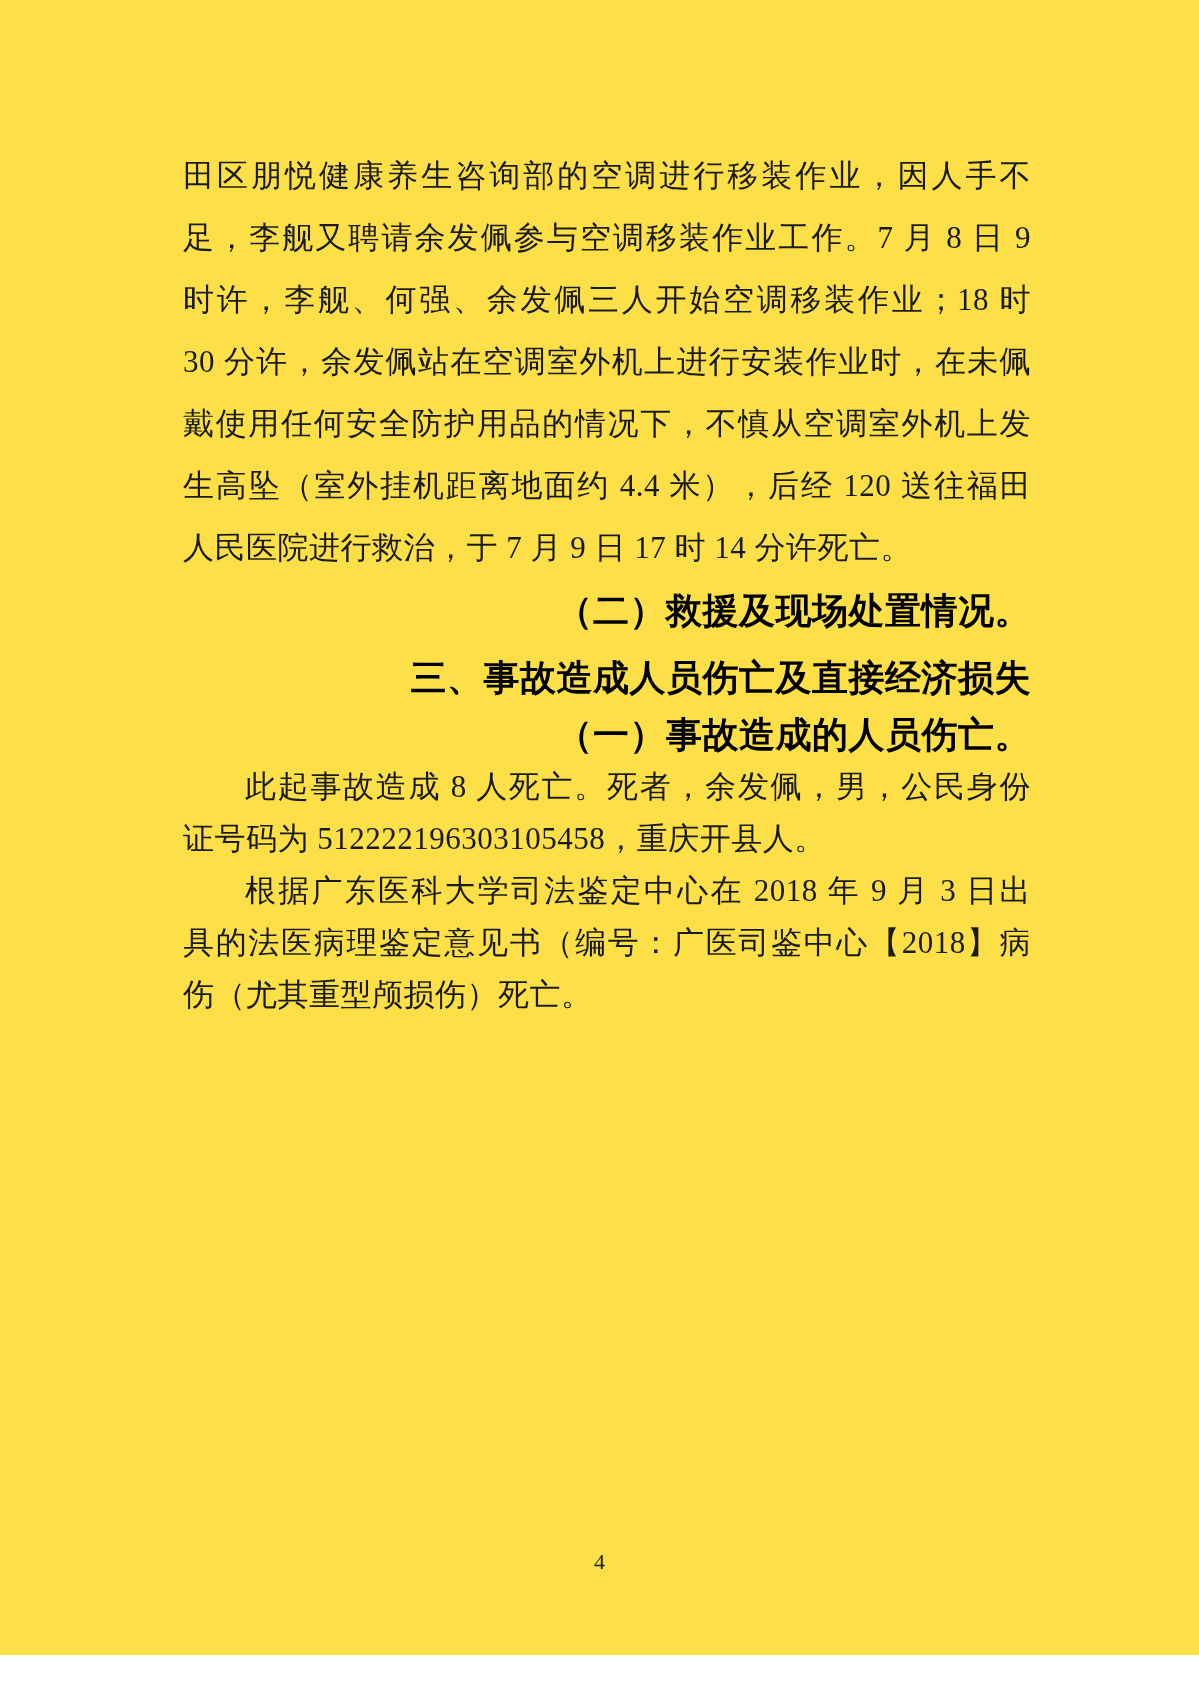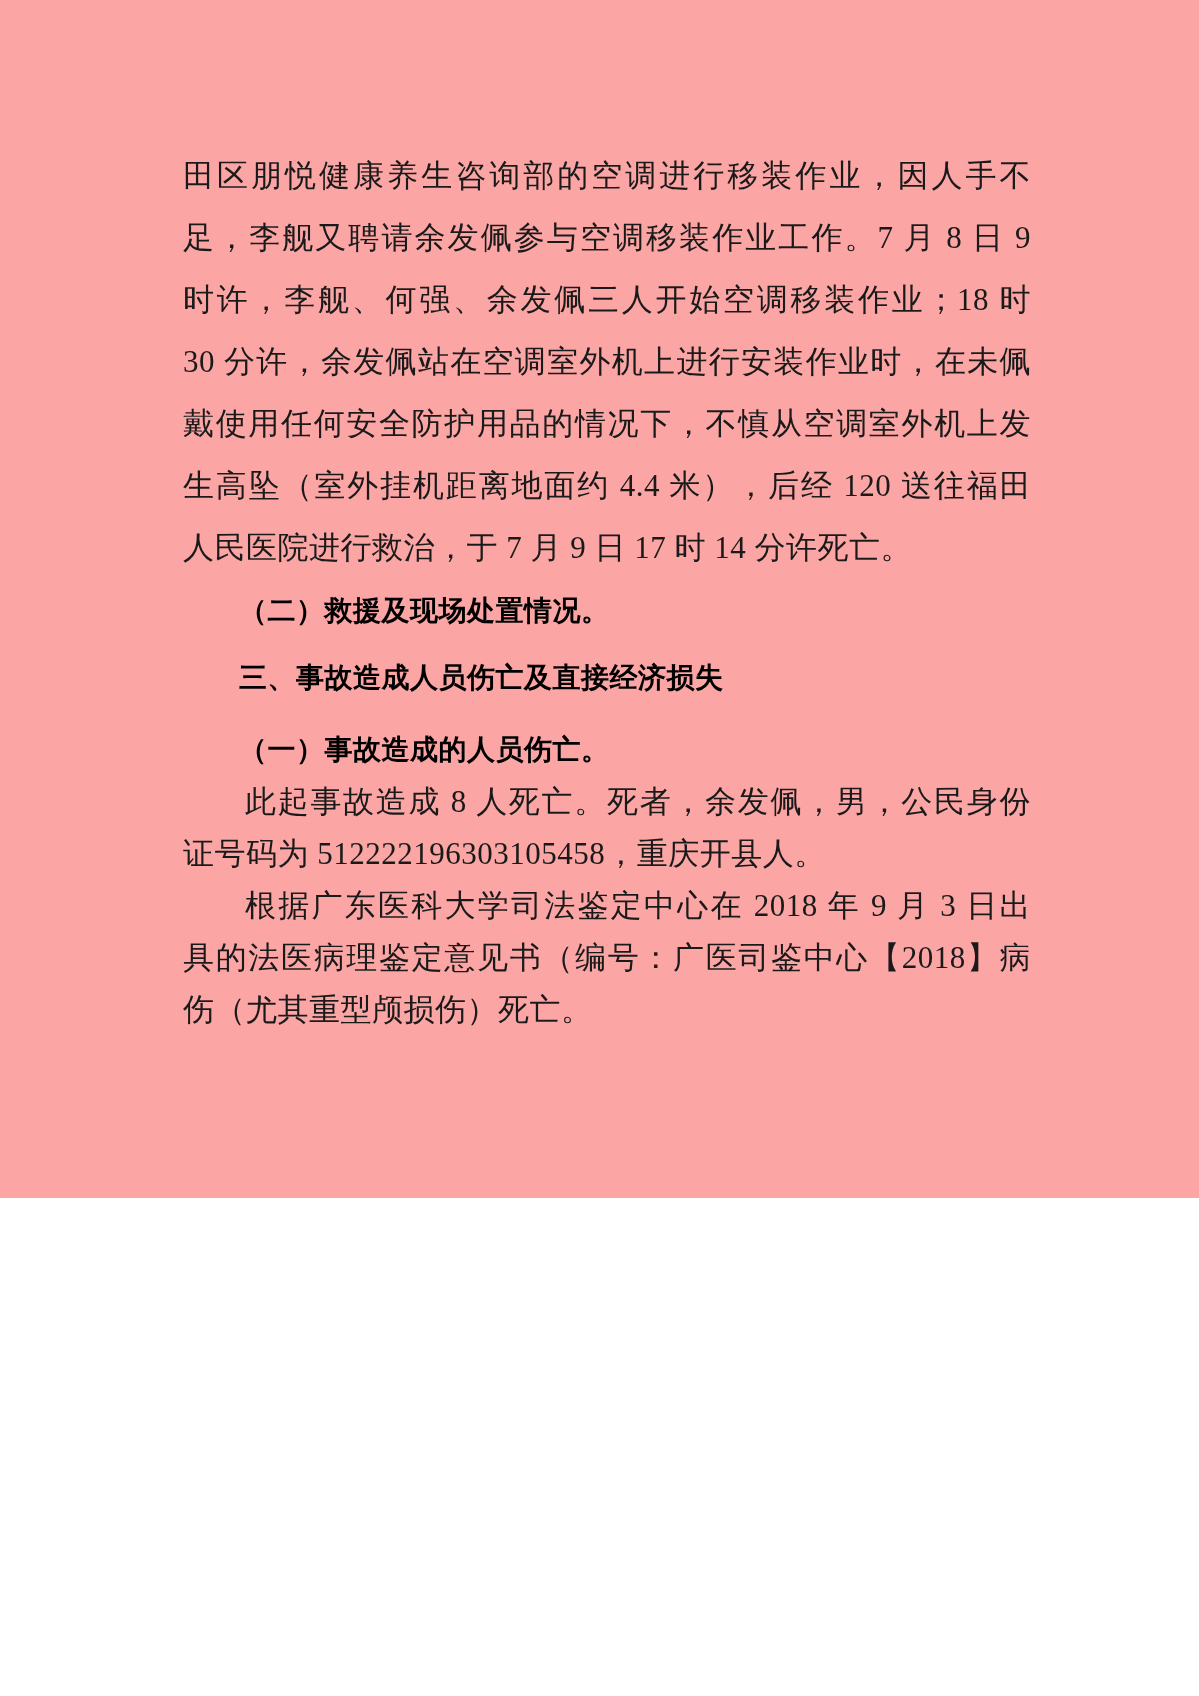--- a/index.html
+++ b/index.html
@@ -3,22 +3,22 @@
 <meta charset="utf-8">
 <style>
   html, body {
     margin: 0;
     padding: 0;
     background: #ffffff;
   }
   .page {
     position: relative;
     width: 1199px;
-    height: 1198px;
-    background: #fca5a5;
+    height: 1655px;
+    background: #fde047;
     overflow: hidden;
     font-family: "Liberation Serif", "DejaVu Serif", serif;
     color: #1a1a1a;
   }
   .content {
     position: absolute;
     left: 183px;
     top: 145px;
     width: 848px;
   }
@@ -39,29 +39,30 @@
   }
   .line.tight {
     height: 52px;
     line-height: 52px;
   }
   .heading {
     margin: 0;
     font-family: "Liberation Sans", "DejaVu Sans", sans-serif;
     font-weight: 700;
     color: #000000;
-    font-size: 28px;
+    font-size: 36px;
     height: 52px;
     line-height: 52px;
     text-indent: 2em;
     letter-spacing: 0.5px;
+    text-align: right;
   }
   .h-sub   { margin-top: 6px; }
   .h-main  { margin-top: 15px; }
-  .h-sub2  { margin-top: 20px; }
+  .h-sub2  { margin-top: 5px; }
   .footer {
     position: absolute;
     left: 0;
     right: 0;
     top: 1548px;
     height: 28px;
     line-height: 28px;
     text-align: center;
     font-size: 22px;
     color: #1a1a1a;

